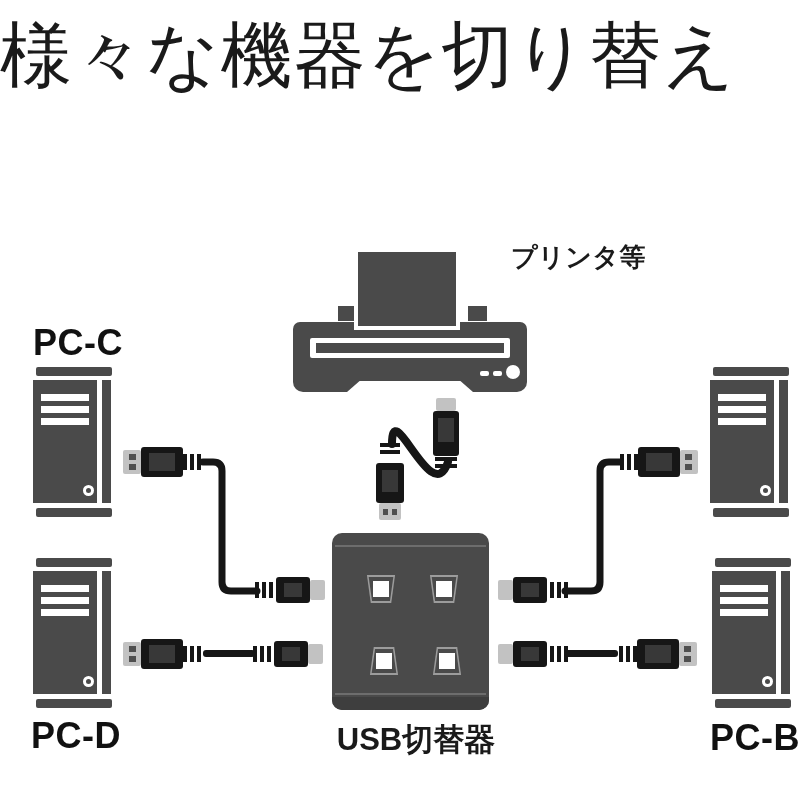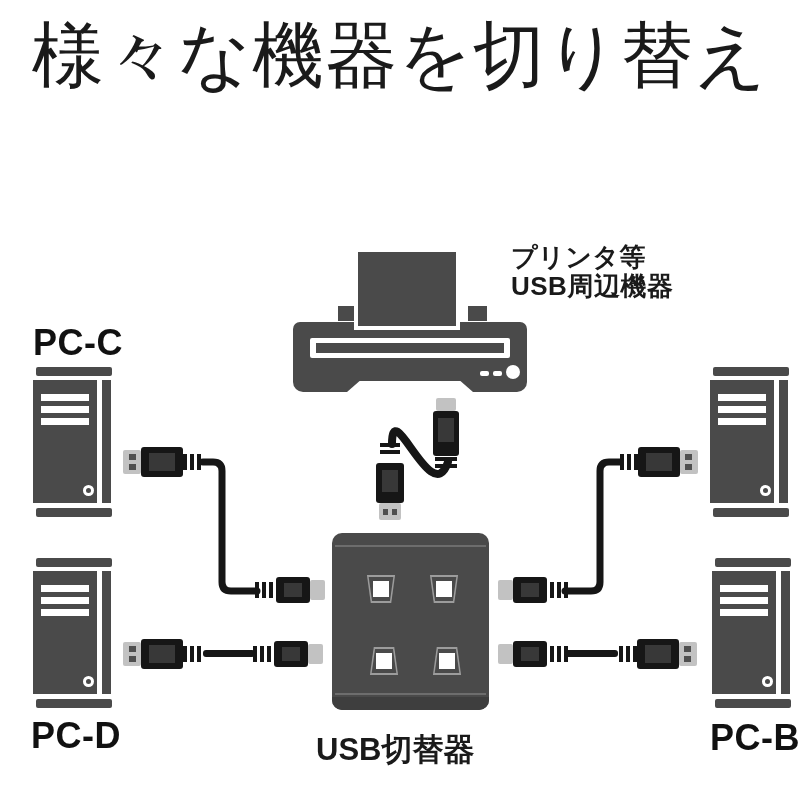--- a/index.html
+++ b/index.html
@@ -4,28 +4,28 @@
 <style>
   html,body{margin:0;padding:0;background:#fff;}
   .stage{
     position:relative;width:800px;height:800px;background:#fff;overflow:hidden;
     font-family:"Liberation Sans","DejaVu Sans",sans-serif;color:#1a1a1a;
     --g:#4a4a4a; --gd:#3e3e3e; --k:#161616; --tip:#c2c2c2; --ridge:#7a7a7a;
   }
   .abs{position:absolute;}
 
   
-  .title{top:18px;left:0;width:100%;text-align:center;font-size:72px;font-weight:500;
+  .title{top:18px;left:0;width:100%;text-align:left;font-size:72px;font-weight:500;
          letter-spacing:1px;line-height:1.05;white-space:nowrap;}
   .subtitle{top:120px;left:0;width:100%;text-align:center;font-size:39px;font-weight:400;line-height:1.2;}
 
   
   .peripheral-label{left:495px;top:243px;font-size:26px;font-weight:700;line-height:1.1;letter-spacing:.5px;margin-left:16px;}
   .pc-label{font-size:36px;font-weight:700;letter-spacing:.5px;color:#111;}
-  .switch-label{left:316px;top:719px;width:200px;font-size:31px;font-weight:700;margin-top:10px;}
+  .switch-label{left:316px;top:719px;width:200px;text-align:center;font-size:31px;font-weight:700;}
 
   
   .printer{left:293px;top:252px;width:234px;height:141px;}
   .p-paper{position:absolute;left:61px;top:0;width:106px;height:78px;background:var(--g);
            border:4px solid #fff;border-top:none;box-sizing:border-box;z-index:2;}
   .p-guide{position:absolute;top:54px;width:19px;height:15px;background:var(--g);}
   .p-body{position:absolute;left:0;top:70px;width:234px;height:70px;background:var(--g);
           border-radius:7px 7px 10px 10px;z-index:1;}
   .p-slot{position:absolute;left:17px;top:16px;width:200px;height:20px;background:#fff;border-radius:2px;}
   .p-slot i{position:absolute;left:6px;top:5px;right:6px;height:10px;background:var(--g);display:block;}
@@ -94,21 +94,20 @@
         </div>
       <div class="p-notch"></div>
       <div class="p-dash" style="left:187px;"></div>
       <div class="p-dash" style="left:200px;"></div>
       <div class="p-power"></div>
     </div>
   </div>
 
   <div class="abs peripheral-label">
     <div>プリンタ等</div>
-    <div>USB周辺機器</div>
   </div>
 
   <svg class="abs" style="left:370px;top:398px;" width="90" height="100" viewBox="0 0 90 100">
     <path d="M 22 46 C 22 -4 62 112 78 64" stroke="#161616" stroke-width="8" fill="none" stroke-linecap="round"></path>
   </svg>
   <div class="abs vconn" style="left:433px;top:398px;height:70px;">
     <div class="abs" style="left:3px;top:0;width:20px;height:13px;background:var(--tip);border-radius:2px;"></div>
     <div class="abs" style="left:0;top:13px;width:26px;height:45px;background:var(--k);border-radius:3px;">
       <i class="abs" style="left:5px;top:7px;width:16px;height:24px;background:#383838;"></i>
     </div>

